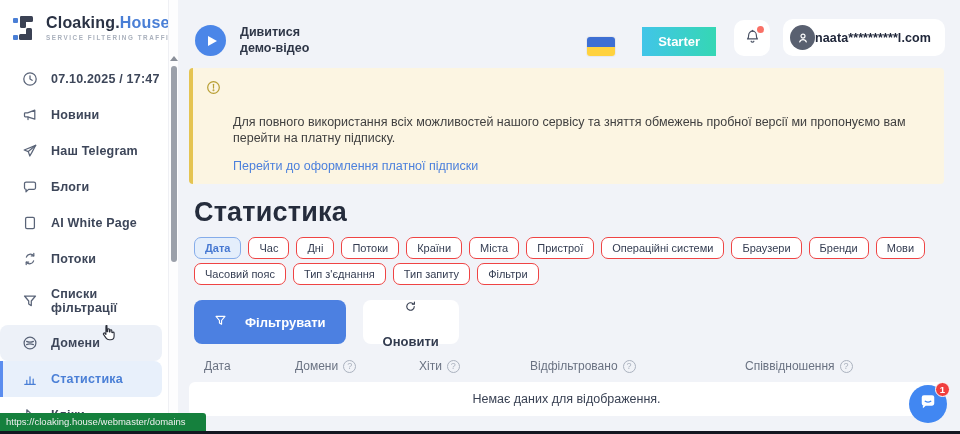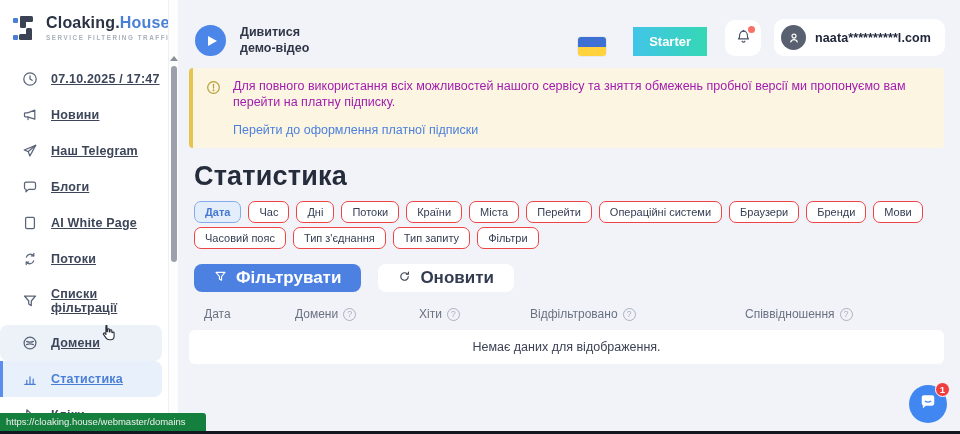--- a/index.html
+++ b/index.html
@@ -7,21 +7,21 @@
   body { font-family:"Liberation Sans", sans-serif; background:#F1F3F8; position:relative; }
 
   
   .sidebar { position:absolute; left:0; top:0; width:168px; height:434px; background:#fff; z-index:2; }
   .logo { display:flex; align-items:flex-start; gap:7px; padding:15px 8px 10px 13px; }
   .logo-txt { line-height:1; }
   .logo-title { font-size:16px; font-weight:800; color:#2A3244; letter-spacing:.2px; }
   .logo-title .blue { color:#4A7FD6; }
   .logo-sub { font-size:6.3px; font-weight:700; letter-spacing:1.55px; color:#A9B0BC; margin-top:4px; white-space:nowrap; }
   .nav { margin-top:6px; }
-  .nav-item { display:flex; align-items:center; gap:13px; padding:10px 6px 10px 22px; font-size:12.5px; font-weight:600; letter-spacing:.2px; color:#3D4659; cursor:pointer;text-decoration:underline; }
+  .nav-item { display:flex; align-items:center; gap:13px; padding:10px 6px 10px 22px; font-size:12.5px; font-weight:600; letter-spacing:.2px; color:#3D4659; cursor:pointer; }
   .nav-item .nicon { width:16px; height:16px; flex:0 0 16px; display:flex; align-items:center; }
   .nav-item svg { stroke:#5A6478; }
   .nav-item.hover { background:#EDF1F8; border-radius:8px; margin-right:6px; }
   .nav-item.active { background:#E8F0FB; border-left:3px solid #5B8DEF; padding-left:19px; color:#4A7FD6; border-radius:0 8px 8px 0; margin-right:6px; }
   .nav-item.active svg { stroke:#4A7FD6; }
 
   
   .vscroll { position:absolute; left:168px; top:0; width:10px; height:434px; background:#FDFDFE; border-left:1px solid #EFF0F4; z-index:3; }
   .vthumb { position:absolute; left:1.5px; top:66px; width:6px; height:196px; background:#9BA0AA; border-radius:4px; }
   .sarrow { position:absolute; left:1px; width:0; height:0; border-left:4px solid transparent; border-right:4px solid transparent; }
@@ -34,39 +34,39 @@
   .topbar { height:56px; display:flex; align-items:flex-end; padding:0 15px 0 17px; }
   .play-btn { width:31px; height:31px; border-radius:50%; background:#4B86E8; display:flex; align-items:center; justify-content:center; cursor:pointer; flex:0 0 31px; }
   .play-tri { width:0; height:0; border-top:5.5px solid transparent; border-bottom:5.5px solid transparent; border-left:9px solid #fff; margin-left:3px; }
   .demo-txt { margin-left:14px; font-size:12.5px; font-weight:700; color:#2E3647; line-height:1.3; cursor:pointer; }
   .tb-spacer { flex:1; }
   .flag { width:28px; height:19px; border-radius:3px; overflow:hidden; cursor:pointer; box-shadow:0 0 0 1px rgba(0,0,0,.04); }
   .flag .b { height:50%; background:#3E6FD3; } .flag .y { height:50%; background:#FFD23E; }
   .plan-btn { margin-left:27px; padding:7px 16px; border:none; border-radius:0; background:linear-gradient(90deg,#41C5E8,#35D7B4); color:#fff; font-size:13px; font-weight:700; font-family:inherit; cursor:pointer; }
   .bell-wrap { margin-left:18px; width:36px; height:36px; background:#fff; border-radius:10px; display:flex; align-items:center; justify-content:center; position:relative; cursor:pointer; }
   .bell-dot { position:absolute; top:6px; right:6px; width:7px; height:7px; border-radius:50%; background:#F97066; }
-  .user-pill { margin-left:13px; height:37px; background:#fff; border-radius:10px; display:flex; align-items:center; gap:9px; padding:0 14px 0 7px; cursor:pointer; }
+  .user-pill { margin-left:13px; height:37px; background:#fff; border-radius:10px; display:flex; align-items:center; padding:0 14px 0 7px; cursor:pointer; }
   .avatar { width:25px; height:25px; border-radius:50%; background:#596070; display:flex; align-items:center; justify-content:center; }
   .user-email { font-size:12.5px; font-weight:700; color:#20273A; letter-spacing:.1px; }
 
   .banner { margin:12px 16px 0 11px; background:#FCF5E2; border-left:4px solid #E5C451; border-radius:4px; padding:10px 16px 11px 40px; position:relative; }
   .banner-icon { position:absolute; left:13px; top:12px; }
-  .banner-text { font-size:12.5px; color:#a21caf; line-height:16px; max-width:705px; }
+  .banner-text { font-size:12.5px; color:#404040; line-height:16px; max-width:705px;margin-top:36px; }
   .banner-link { margin-top:13px; font-size:12.5px; color:#4C80DC; cursor:pointer; width:max-content; }
 
   .page-title { margin:13px 0 0 16px; font-size:27px; font-weight:800; color:#252C3C; letter-spacing:.2px; }
 
   .tabs { margin:9px 16px 0 16px; display:flex; flex-wrap:wrap; gap:4px 7px; max-width:740px; }
   .tab { padding:4px 10px; border-radius:7px; background:#fff; border:1px solid #ef4444; font-size:11px; color:#343D52; cursor:pointer; white-space:nowrap; }
   .tab.active { background:#E4EEFB; border:1px solid #85ACEA; color:#4678D2; font-weight:700; }
 
   .actions { margin:15px 16px 0 16px; display:flex; gap:17px; }
-  .btn { height:28px; border-radius:8px; display:flex; align-items:center; gap:9px; padding:0 20px; font-size:17px; font-weight:700; font-family:inherit; border:none; cursor:pointer; }
+  .btn { height:44px; border-radius:8px; display:flex; align-items:center; gap:18px; padding:0 20px; font-size:13px; font-weight:700; font-family:inherit; border:none; cursor:pointer; }
   .btn-filter { background:#4C80E1; color:#fff; }
-  .btn-refresh { background:#fff; color:#323B4F; }
+  .btn-refresh { background:#fff; color:#323B4F;flex-direction:column; }
 
   .thead { margin:15px 16px 0 11px; display:grid; grid-template-columns:106px 124px 111px 215px 1fr; font-size:12px; color:#6A7282; align-items:center; }
   .th { display:flex; align-items:center; gap:5px; }
   .th:first-child { padding-left:15px; }
   .help { width:13px; height:13px; border-radius:50%; border:1px solid #ABB2BF; color:#ABB2BF; font-size:9px; display:flex; align-items:center; justify-content:center; cursor:pointer; line-height:1; }
   .empty-row { margin:9px 16px 0 11px; height:34px; background:#fff; border-radius:6px; display:flex; align-items:center; justify-content:center; font-size:12.5px; color:#3A4254; }
 
   
   .chat-fab { position:absolute; right:13px; bottom:11px; width:38px; height:38px; border-radius:50%; background:#4187F2; display:flex; align-items:center; justify-content:center; cursor:pointer; z-index:5; }
   .chat-badge { position:absolute; top:-3px; right:-3px; min-width:15px; height:15px; border-radius:50%; background:#F03E3E; color:#fff; font-size:9.5px; font-weight:700; display:flex; align-items:center; justify-content:center; border:1.5px solid #fff; }
@@ -246,21 +246,21 @@
 
   <div class="page-title">Статистика</div>
 
   <div class="tabs" id="tabs">
       <div class="tab active">Дата</div>
       <div class="tab">Час</div>
       <div class="tab">Дні</div>
       <div class="tab">Потоки</div>
       <div class="tab">Країни</div>
       <div class="tab">Міста</div>
-      <div class="tab">Перейти</div>
+      <div class="tab">Пристрої</div>
       <div class="tab">Операційні системи</div>
       <div class="tab">Браузери</div>
       <div class="tab">Бренди</div>
       <div class="tab">Мови</div>
       <div class="tab">Часовий пояс</div>
       <div class="tab">Тип з'єднання</div>
       <div class="tab">Тип запиту</div>
       <div class="tab">Фільтри</div>
     </div>
 

